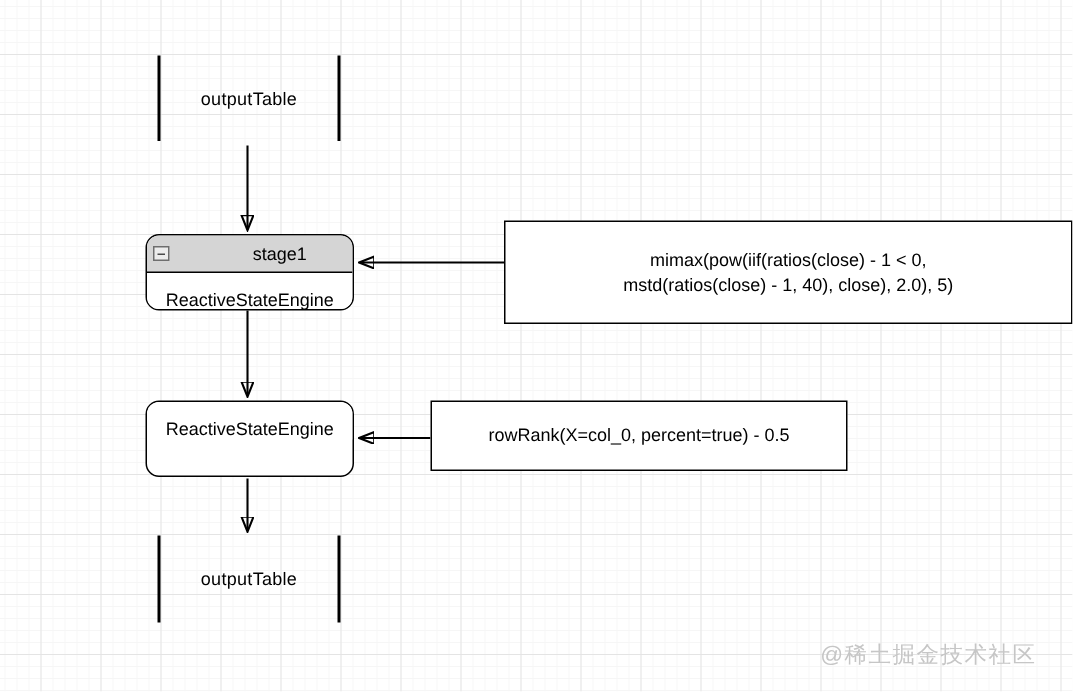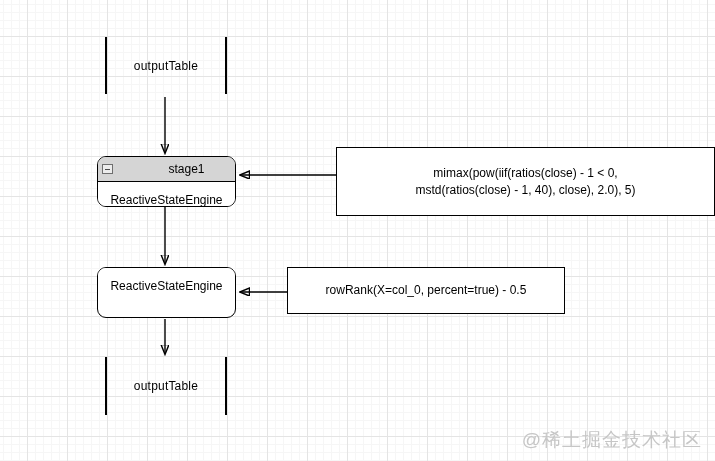--- a/index.html
+++ b/index.html
@@ -100,23 +100,23 @@
     pointer-events: none;
   }
   .edges path { stroke: #000; stroke-width: 1.4; fill: none; }
   
   #inputTable  { left: 105px; top: 37px;  width: 122px; height: 57px; }
   #outputTable { left: 105px; top: 357px; width: 122px; height: 58px; text-align: right; }
   #stage1 { left: 97px; top: 156px; }
   #stage2 { left: 97px; top: 267px; }
   .watermark {
     position: absolute;
-    right: 13px;
+    right: 24px;
     top: 427px;
-    font-size: 19px;
+    font-size: 15px;
     color: #c6c6c6;
     letter-spacing: 1px;
     user-select: none;
     margin-left: 24px;
   }
 </style>
 </head>
 <body>
 
 <div class="canvas">

